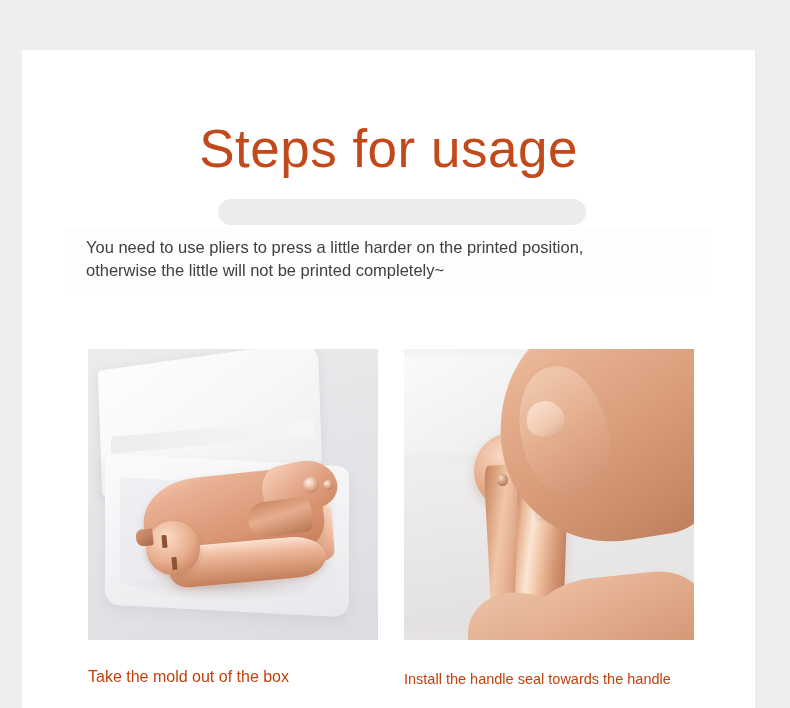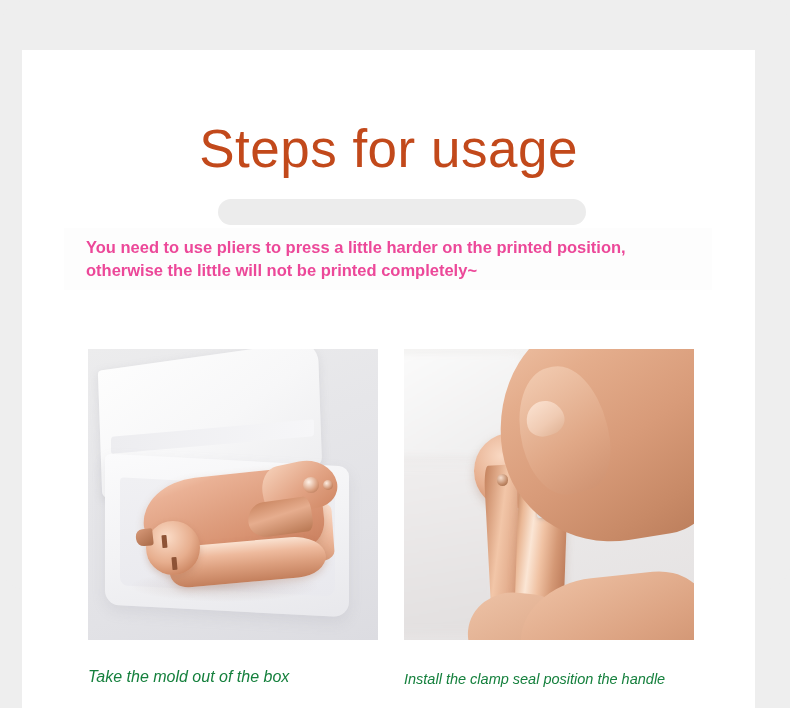--- a/index.html
+++ b/index.html
@@ -72,22 +72,22 @@
     height: 62px;
     background: #fdfdfd;
   }
   .subtitle {
     position: absolute;
     left: 64px;
     top: 186px;
     width: 640px;
     font-size: 16.5px;
     line-height: 23px;
-    color: #ec4899;
-    font-weight: 700;
+    color: #404040;
+    font-weight: 400;
   }
   .subtitle .line { display: block; white-space: nowrap; }
 
   
   .photo-grid {
     position: absolute;
     left: 66px;
     top: 299px;
     width: 606px;
     height: 291px;
@@ -358,23 +358,22 @@
     width: 4%; height: 4%;
     background: radial-gradient(circle at 35% 32%, #f6dccb, #c18a68 60%, #96603f);
     border-radius: 50%;
   }
 
   
   .caption {
     position: absolute;
     font-size: 16px;
     line-height: 20px;
-    color: #15803d;
+    color: #c2410c;
     white-space: nowrap;
-    font-style: italic;
   }
   .caption.left  { left: 66px;  top: 617px; }
   .caption.right { left: 382px; top: 619px; font-size: 14.5px; }
 </style>
 </head>
 <body>
 
 <div class="page-frame">
   <div class="content-card">
 
@@ -427,16 +426,16 @@
           <div class="hand-upper"></div>
           <div class="finger-1"></div>
           <div class="nail-1"></div>
           <div class="thumb-lower"></div>
           <div class="hand-lower"></div>
         </div>
       </div>
     </div>
 
     <div class="caption left">Take the mold out of the box</div>
-    <div class="caption right">Install the clamp seal position the handle</div>
+    <div class="caption right">Install the handle seal towards the handle</div>
 
   </div>
 </div>
 
 </body></html>

